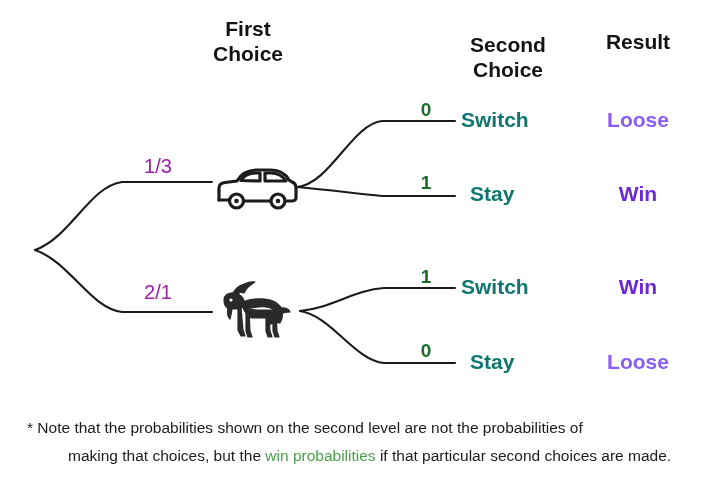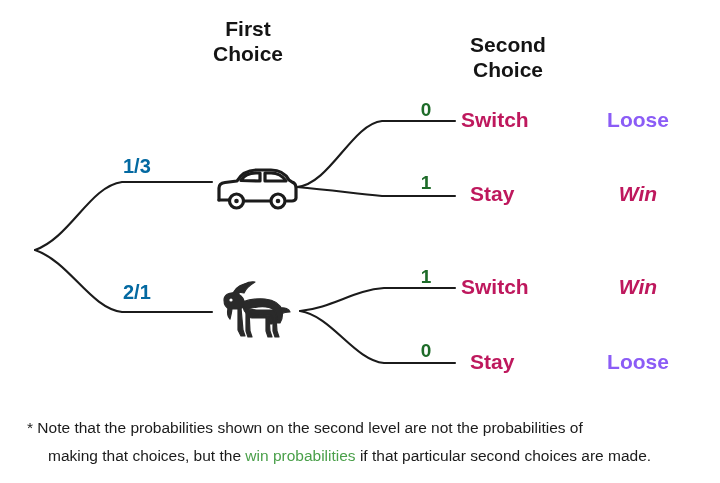--- a/index.html
+++ b/index.html
@@ -34,24 +34,24 @@
   #tree-svg {
     position: absolute;
     left: 0;
     top: 0;
     width: 720px;
     height: 483px;
   }
 
   .frac {
     position: absolute;
-    font-weight: bold;
+    font-weight: normal;
     font-size: 20px;
-    color: #0369a1;
-    text-align: left;
+    color: #a21caf;
+    text-align: center;
     width: 70px;
   }
   #frac-car  { left: 123px; top: 155px; }
   #frac-goat { left: 123px; top: 281px; }
 
   .prob {
     position: absolute;
     font-weight: bold;
     font-size: 19px;
     color: #1d6b28;
@@ -60,39 +60,39 @@
   }
   #prob-0-top { left: 404px; top: 99px; }
   #prob-1-top { left: 404px; top: 172px; }
   #prob-1-bot { left: 404px; top: 266px; }
   #prob-0-bot { left: 404px; top: 340px; }
 
   .choice {
     position: absolute;
     font-weight: bold;
     font-size: 21px;
-    color: #be185d;
+    color: #0f766e;
     text-align: left;
     white-space: nowrap;
   }
   #choice-switch-top { left: 461px; top: 108px; }
   #choice-stay-top   { left: 470px; top: 182px; }
   #choice-switch-bot { left: 461px; top: 275px; }
   #choice-stay-bot   { left: 470px; top: 350px; }
 
   .result {
     position: absolute;
     font-weight: bold;
     font-size: 21px;
     text-align: center;
     width: 130px;
     white-space: nowrap;
   }
   .result.loose { color: #8b5cf6; }
-  .result.win   { color: #be185d; font-style: italic; }
+  .result.win   { color: #6d28d9; }
   #res-top-1 { left: 573px; top: 108px; }
   #res-top-2 { left: 573px; top: 182px; }
   #res-bot-1 { left: 573px; top: 275px; }
   #res-bot-2 { left: 573px; top: 350px; }
 
   .icon-box {
     position: absolute;
   }
   #icon-car  { left: 213px; top: 162px; width: 86px; height: 56px; }
   #icon-goat { left: 216px; top: 278px; width: 80px; height: 64px; }
@@ -105,32 +105,33 @@
     font-size: 15.5px;
     line-height: 28px;
     color: #1b1b1b;
     text-align: left;
   }
   #footnote .line {
     display: block;
     white-space: nowrap;
   }
   #fn-line1 { padding-left: 27px; }
-  #fn-line2 { padding-left: 48px; }
+  #fn-line2 { padding-left: 68px; }
   .fn-green { color: #4aa04a; }
 </style>
 </head>
 <body>
 
 <div id="page">
 
   <div class="hdr" id="hdr-first">First
 Choice</div>
   <div class="hdr" id="hdr-second">Second
 Choice</div>
+  <div class="hdr" id="hdr-result">Result</div>
 
   <svg id="tree-svg" viewBox="0 0 720 483">
     <g fill="none" stroke="#1b1b1b" stroke-width="2.1" stroke-linecap="round">
 
       <path d="M35,250 C70,238 90,186 122,182 L212,182"></path>
 
       <path d="M35,250 C70,262 90,308 122,312 L212,312"></path>
 
       <path d="M297,187 L297,187"></path>
 

